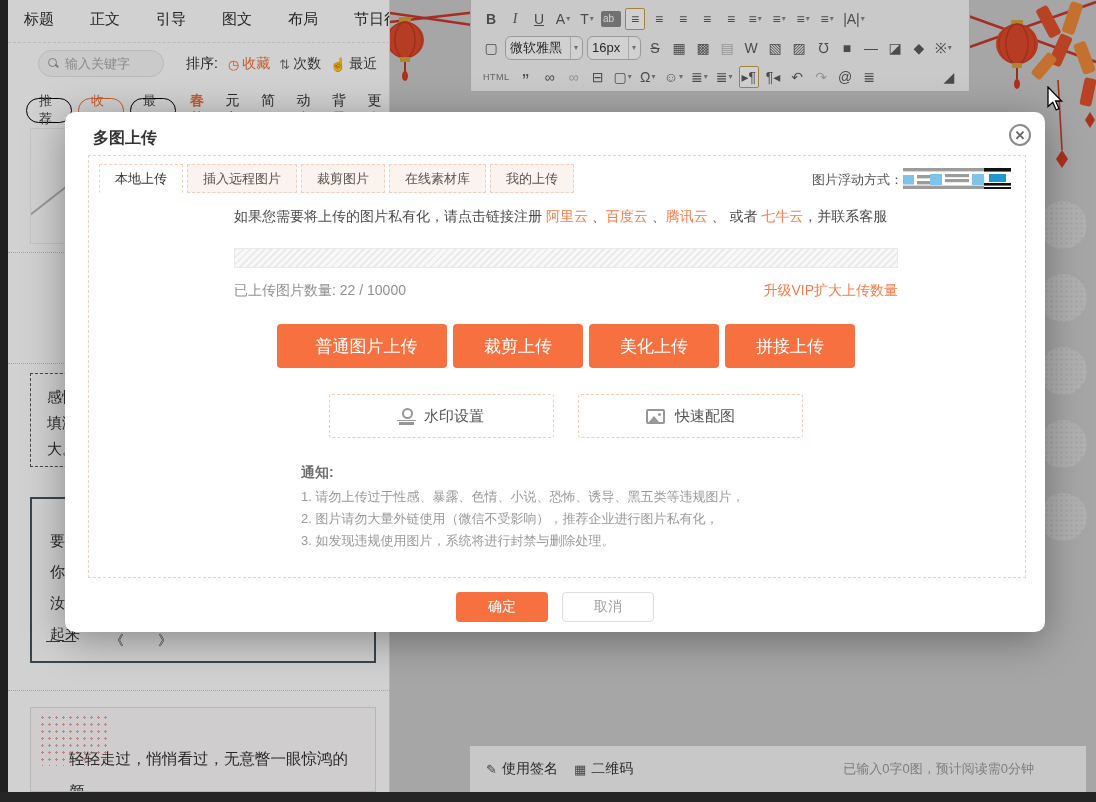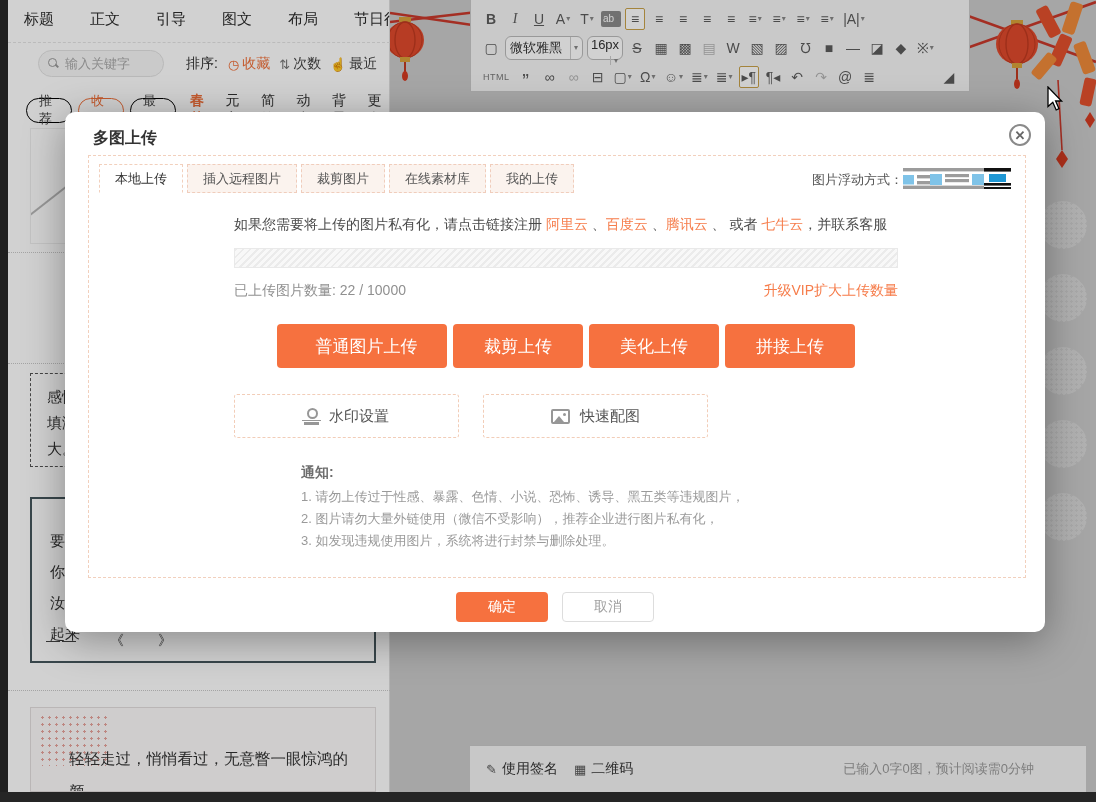--- a/index.html
+++ b/index.html
@@ -92,32 +92,32 @@
     color:#666; font-size:13px; font-weight:bold; display:flex; align-items:center; justify-content:center; cursor:pointer; background:#fff; }
   .panel { position:absolute; left:23px; top:43px; width:938px; height:423px; border:1px dashed #f2d0bd; background:#fff; }
   .tabs { position:absolute; left:10px; top:8px; display:flex; gap:4px; }
   .tab { height:29px; padding:0 15px; display:flex; align-items:center; font-size:13px; color:#555;
     background:#fbf3ee; border:1px dashed #f0cdbc; cursor:pointer; }
   .tab.active { background:#fff; border:1px dashed #f2d0bd; border-bottom-color:#fff; color:#333; }
   .float-row { position:absolute; right:14px; top:12px; display:flex; align-items:flex-end; }
   .float-label { font-size:13px; color:#555; }
   .fm { width:27px; height:21px; cursor:pointer; }
   .content { position:absolute; left:145px; top:0; width:664px; }
-  .cloud-line { position:absolute; left:0; top:60px; width:664px; font-size:14px; color:#4a4a4a; font-weight:500; white-space:nowrap; }
+  .cloud-line { position:absolute; left:0; top:52px; width:664px; font-size:14px; color:#4a4a4a; font-weight:500; white-space:nowrap; }
   .cloud-link { color:#f67c4a; cursor:pointer; }
   .hatch { position:absolute; left:0; top:92px; width:664px; height:20px; border:1px solid #e9e9e9;
     background:repeating-linear-gradient(135deg,#ebebeb 0 2px,#f8f8f8 2px 5px); }
   .count-row { position:absolute; left:0; top:126px; width:664px; display:flex; justify-content:space-between; font-size:14px; }
   .count-label { color:#909090; }
   .vip-link { color:#f67c4a; cursor:pointer; }
   .up-btns { position:absolute; left:0; top:168px; width:664px; display:flex; justify-content:center; gap:6px; }
   .up-btn { height:44px; background:#f6713f; color:#fff; font-size:17px; border:none; border-radius:4px; cursor:pointer;
     display:flex; align-items:center; justify-content:center; font-family:inherit; }
   .up-btn.w1 { width:170px;padding-left:9px; } .up-btn.w2 { width:130px; }
-  .tool-btns { position:absolute; left:0; top:238px; width:664px; display:flex; justify-content:flex-start; gap:24px; }
+  .tool-btns { position:absolute; left:0; top:238px; width:664px; display:flex; justify-content:center; gap:24px; }
   .tool-btn { width:225px; height:44px; background:#fff; border:1px dashed #f2cdb8; border-radius:3px; cursor:pointer;
     display:flex; align-items:center; justify-content:center; gap:10px; font-size:15px; color:#555; font-family:inherit; }
   .icon-stamp { position:relative; width:15px; height:17px; display:inline-block; }
   .icon-stamp::before { content:""; position:absolute; top:0; left:3px; width:7px; height:7px; border:2px solid #979797; border-radius:50%; }
   .icon-stamp::after { content:""; position:absolute; bottom:0; left:0; width:15px; height:3px; background:#979797;
     box-shadow:-3px -3px 0 -1px #979797, 3px -3px 0 -1px #979797, 0 -3px 0 -1px #979797; }
   .icon-pic { position:relative; width:19px; height:15px; border:2px solid #979797; border-radius:2px; display:inline-block; }
   .icon-pic::before { content:""; position:absolute; right:2px; top:2px; width:3px; height:3px; border-radius:50%; background:#979797; }
   .icon-pic::after { content:""; position:absolute; left:1px; bottom:0; width:0; height:0;
     border-left:5px solid transparent; border-right:5px solid transparent; border-bottom:6px solid #979797; }
@@ -260,21 +260,21 @@
         <span class="tb-icon">≡<span class="tb-dd">▾</span></span>
         <span class="tb-icon">≡<span class="tb-dd">▾</span></span>
         <span class="tb-icon">|A|<span class="tb-dd">▾</span></span>
       </div>
       <div class="tb-row">
         <span class="tb-icon">▢</span>
         <span class="tb-sel" style="width: 78px;">
           <span>微软雅黑</span>
           <span class="arr" style="margin-left: auto;">▾</span>
         </span>
-        <span class="tb-sel" style="width: 36px; flex-direction: column;">
+        <span class="tb-sel" style="width: 54px;">
           <span>16px</span>
           <span class="arr" style="margin-left: auto;">▾</span>
         </span>
         <span class="tb-icon strike">S</span>
         <span class="tb-icon">▦</span>
         <span class="tb-icon">▩</span>
         <span class="tb-icon lite">▤</span>
         <span class="tb-icon">W</span>
         <span class="tb-icon">▧</span>
         <span class="tb-icon">▨</span>

